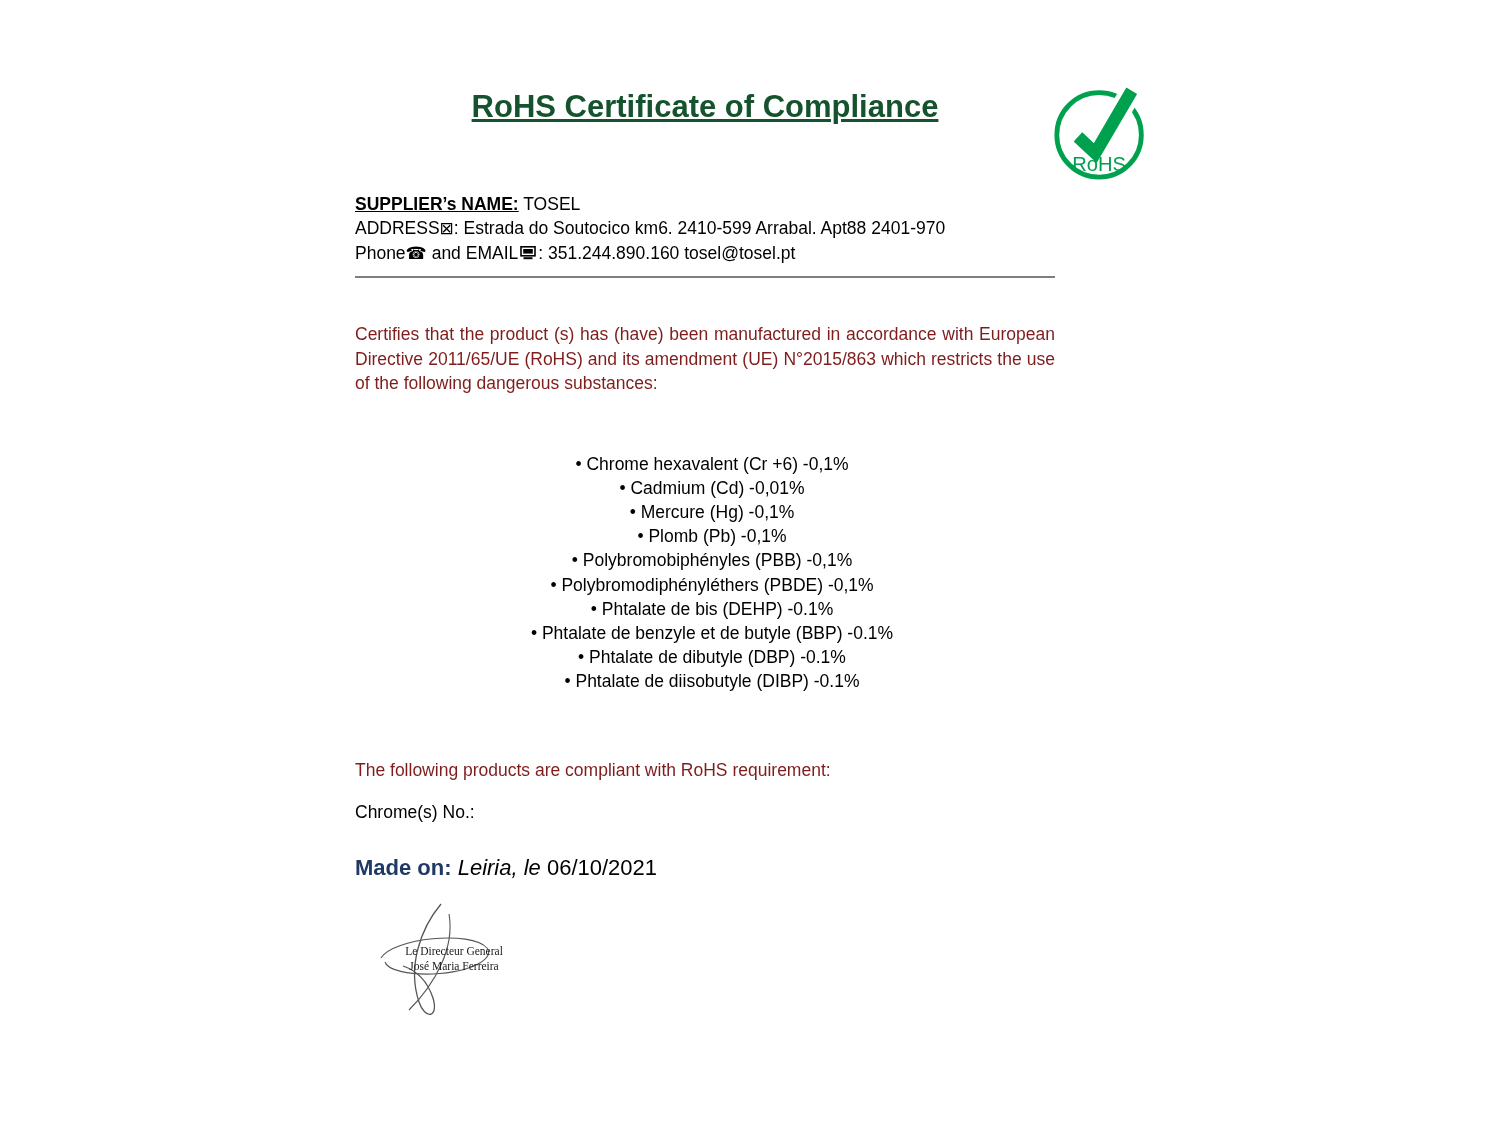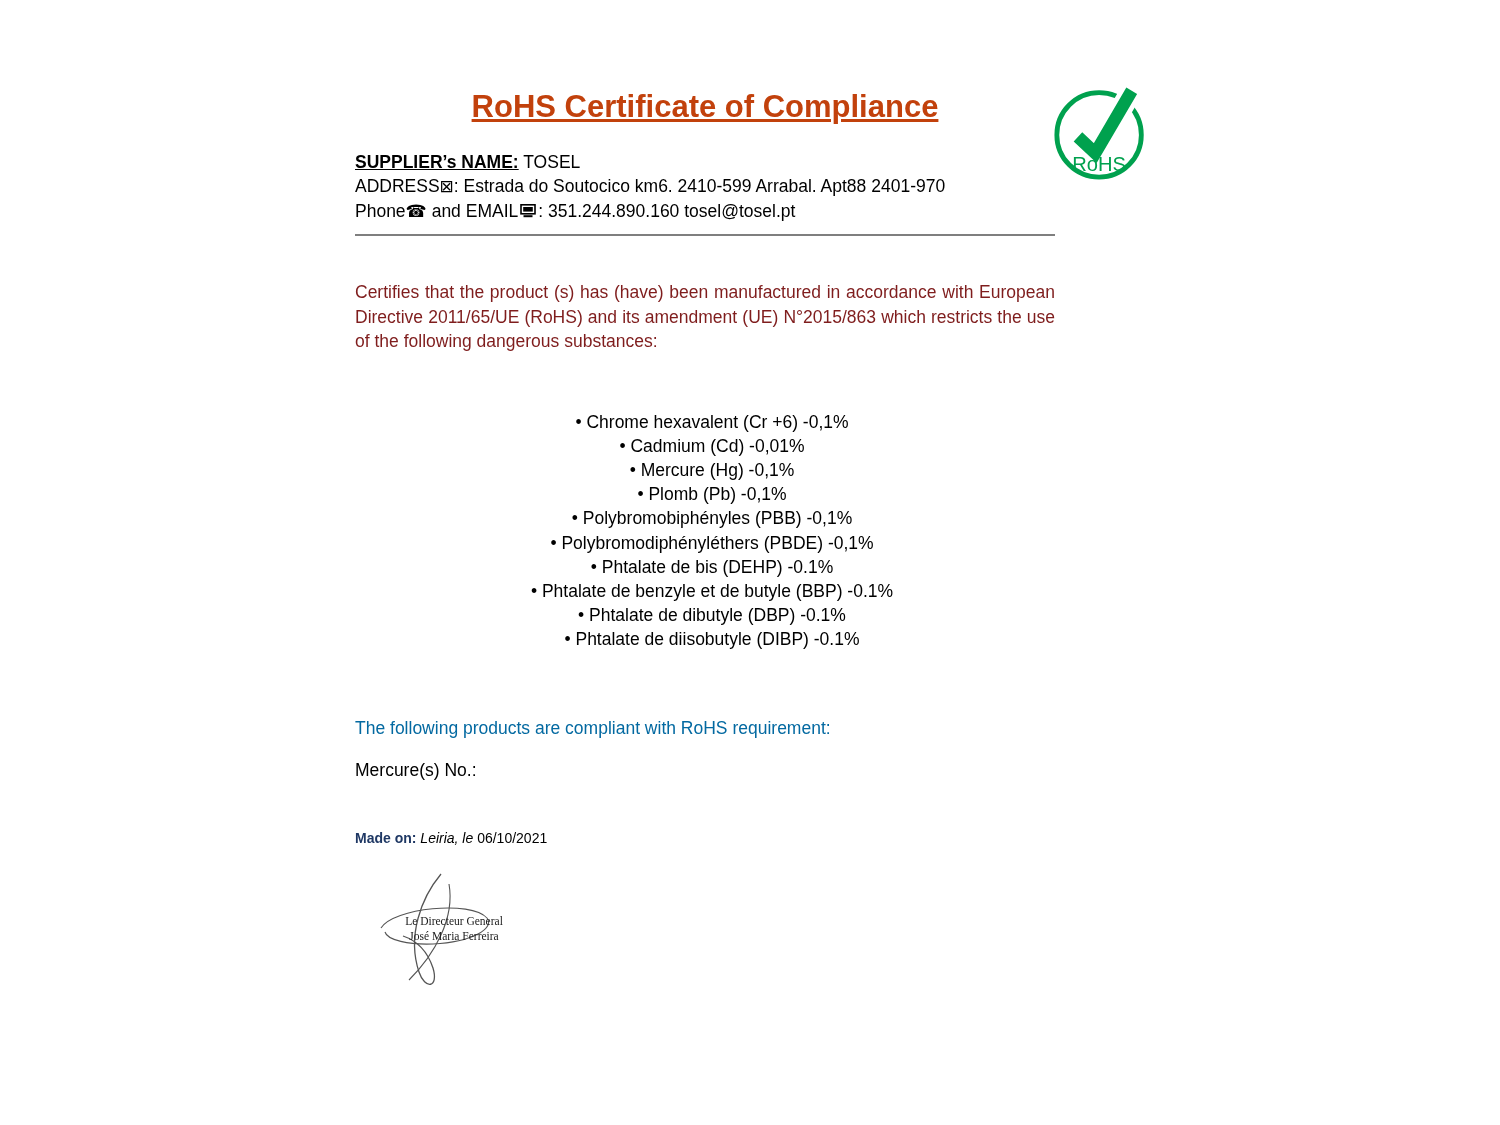--- a/index.html
+++ b/index.html
@@ -14,25 +14,25 @@
   .content {
     position:absolute;
     left:355px; top:0;
     width:700px;
   }
   .doc-title {
     margin-top:88px;
     text-align:center;
     font-size:31px;
     font-weight:bold;
-    color:#c2410c;
+    color:#14532d;
     text-decoration:underline;
     line-height:38px;
   }
-  .supplier { margin-top:24px; font-size:17.5px; line-height:24px; }
+  .supplier { margin-top:66px; font-size:17.5px; line-height:24px; }
   .supplier .line { white-space:nowrap; }
   .lbl-bu { font-weight:bold; text-decoration:underline; }
   .glyph { font-size:17px; }
   .comp-icon { display:inline-block; vertical-align:-1px; margin:0 2px; }
   .rule {
     margin-top:10px;
     border:none;
     border-top:2px solid #7F7F7F;
     width:100%;
   }
@@ -47,31 +47,31 @@
     margin:56px 0 0 0;
     padding:0 0 0 14px;
     list-style:none;
     font-size:17.5px;
     line-height:24.2px;
     text-align:center;
   }
   ul.substances li::before { content:"• "; }
   .statement {
     margin-top:64px;
-    color:#0369a1;
+    color:#7f1d1d;
     font-size:17.5px;
     line-height:24px;
   }
   .article {
     margin-top:18px;
     font-size:17.5px;
     line-height:24px;
     color:#000;
   }
-  .made-on { margin-top:44px; font-size:14px; line-height:24px; }
+  .made-on { margin-top:32px; font-size:22px; line-height:24px; }
   .manager { margin-top:24px; font-size:17.5px; line-height:24px; }
   .navy-bold { color:#1F3864; font-weight:bold; }
   .italic { font-style:italic; }
   .sig-wrap {
     position:relative;
     margin-top:20px;
     margin-left:8px;
     width:180px; height:130px;
   }
   .sig-svg { position:absolute; left:0; top:0; }
@@ -137,21 +137,21 @@
       <li>Polybromobiphényles (PBB) -0,1%</li>
       <li>Polybromodiphényléthers (PBDE) -0,1%</li>
       <li>Phtalate de bis (DEHP) -0.1%</li>
       <li>Phtalate de benzyle et de butyle (BBP) -0.1%</li>
       <li>Phtalate de dibutyle (DBP) -0.1%</li>
       <li>Phtalate de diisobutyle (DIBP) -0.1%</li>
     </ul>
 
     <div class="statement">The following products are compliant with RoHS requirement:</div>
 
-    <div class="article">Mercure(s) No.:</div>
+    <div class="article">Chrome(s) No.:</div>
 
     <div class="made-on">
       <span class="navy-bold">Made on:</span><span class="italic"> Leiria, le </span><span>06/10/2021</span>
     </div>
 
 
     <div class="sig-wrap">
       <svg class="sig-svg" width="180" height="130" viewBox="0 0 180 130">
         <path d="M78 4 C 58 28, 44 66, 56 102 C 62 120, 76 118, 70 98 C 64 80, 52 70, 40 66" fill="none" stroke="#555" stroke-width="1.3"></path>
         <path d="M18 58 C 30 38, 108 30, 124 48 C 132 58, 110 72, 70 74 C 46 75, 24 70, 22 62" fill="none" stroke="#555" stroke-width="1.1"></path>

